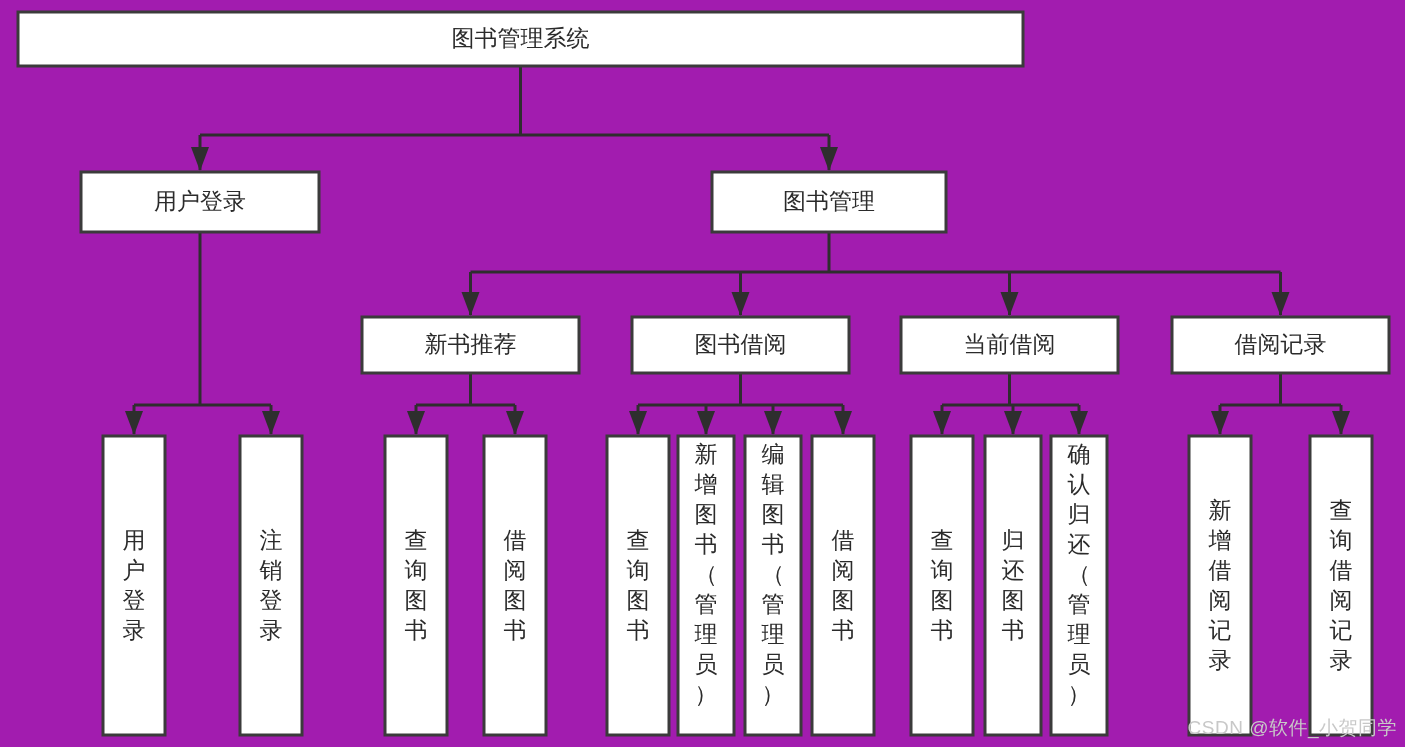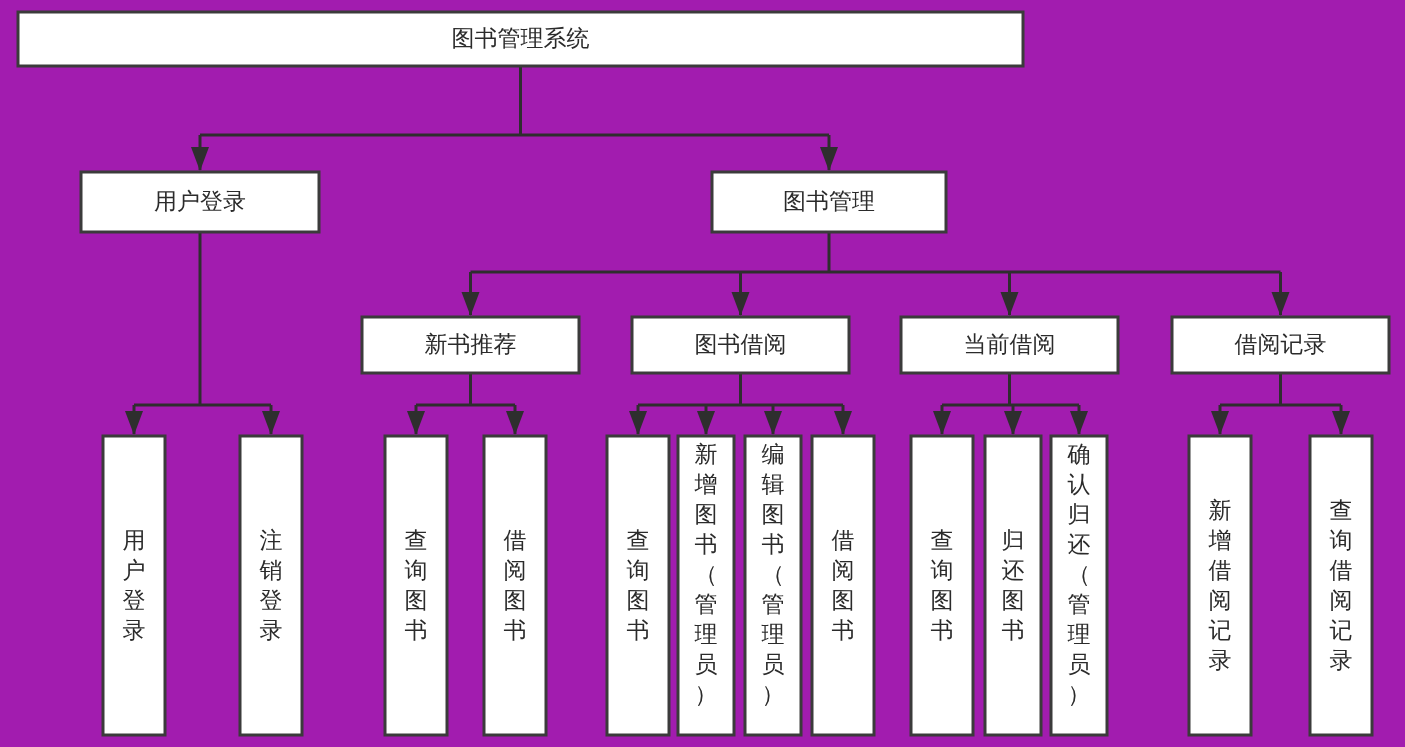--- a/index.html
+++ b/index.html
@@ -198,13 +198,14 @@
         <g>
           <rect x="1189" y="436" width="62" height="299" class="node-box"></rect>
           <text x="1220" y="517.5" class="node-label-vertical"><tspan x="1220" dy="0">新</tspan><tspan x="1220" dy="30">增</tspan><tspan x="1220" dy="30">借</tspan><tspan x="1220" dy="30">阅</tspan><tspan x="1220" dy="30">记</tspan><tspan x="1220" dy="30">录</tspan></text>
         </g>
         <g>
           <rect x="1310" y="436" width="62" height="299" class="node-box"></rect>
           <text x="1341" y="517.5" class="node-label-vertical"><tspan x="1341" dy="0">查</tspan><tspan x="1341" dy="30">询</tspan><tspan x="1341" dy="30">借</tspan><tspan x="1341" dy="30">阅</tspan><tspan x="1341" dy="30">记</tspan><tspan x="1341" dy="30">录</tspan></text>
         </g>
       </g>
   </svg>
+  <div class="watermark">CSDN @软件_小贺同学</div>
 </div>
 
 </body></html>

